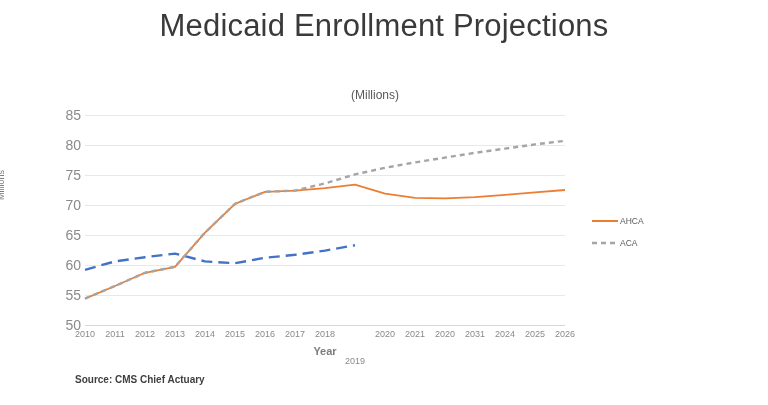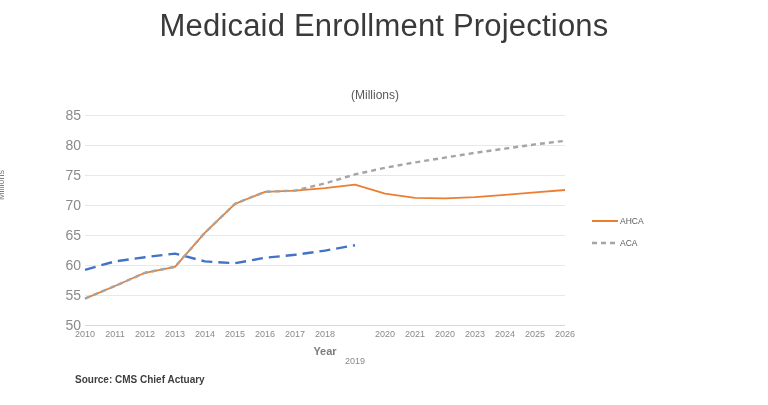--- a/index.html
+++ b/index.html
@@ -213,21 +213,21 @@
         <div class="xtick-label" style="left: 90px;">2013</div>
         <div class="xtick-label" style="left: 120px;">2014</div>
         <div class="xtick-label" style="left: 150px;">2015</div>
         <div class="xtick-label" style="left: 180px;">2016</div>
         <div class="xtick-label" style="left: 210px;">2017</div>
         <div class="xtick-label" style="left: 240px;">2018</div>
         <div class="xtick-label" style="left: 270px; margin-top: 27px;">2019</div>
         <div class="xtick-label" style="left: 300px;">2020</div>
         <div class="xtick-label" style="left: 330px;">2021</div>
         <div class="xtick-label" style="left: 360px;">2020</div>
-        <div class="xtick-label" style="left: 390px;">2023</div>
+        <div class="xtick-label" style="left: 390px;">2031</div>
         <div class="xtick-label" style="left: 420px;">2024</div>
         <div class="xtick-label" style="left: 450px;">2025</div>
         <div class="xtick-label" style="left: 480px;">2026</div>
       </div>
     <div id="x-axis-title">Year</div>
 
     <div id="legend">
         <div class="legend-row">
           <span class="legend-swatch">
             <svg width="26" height="12">

